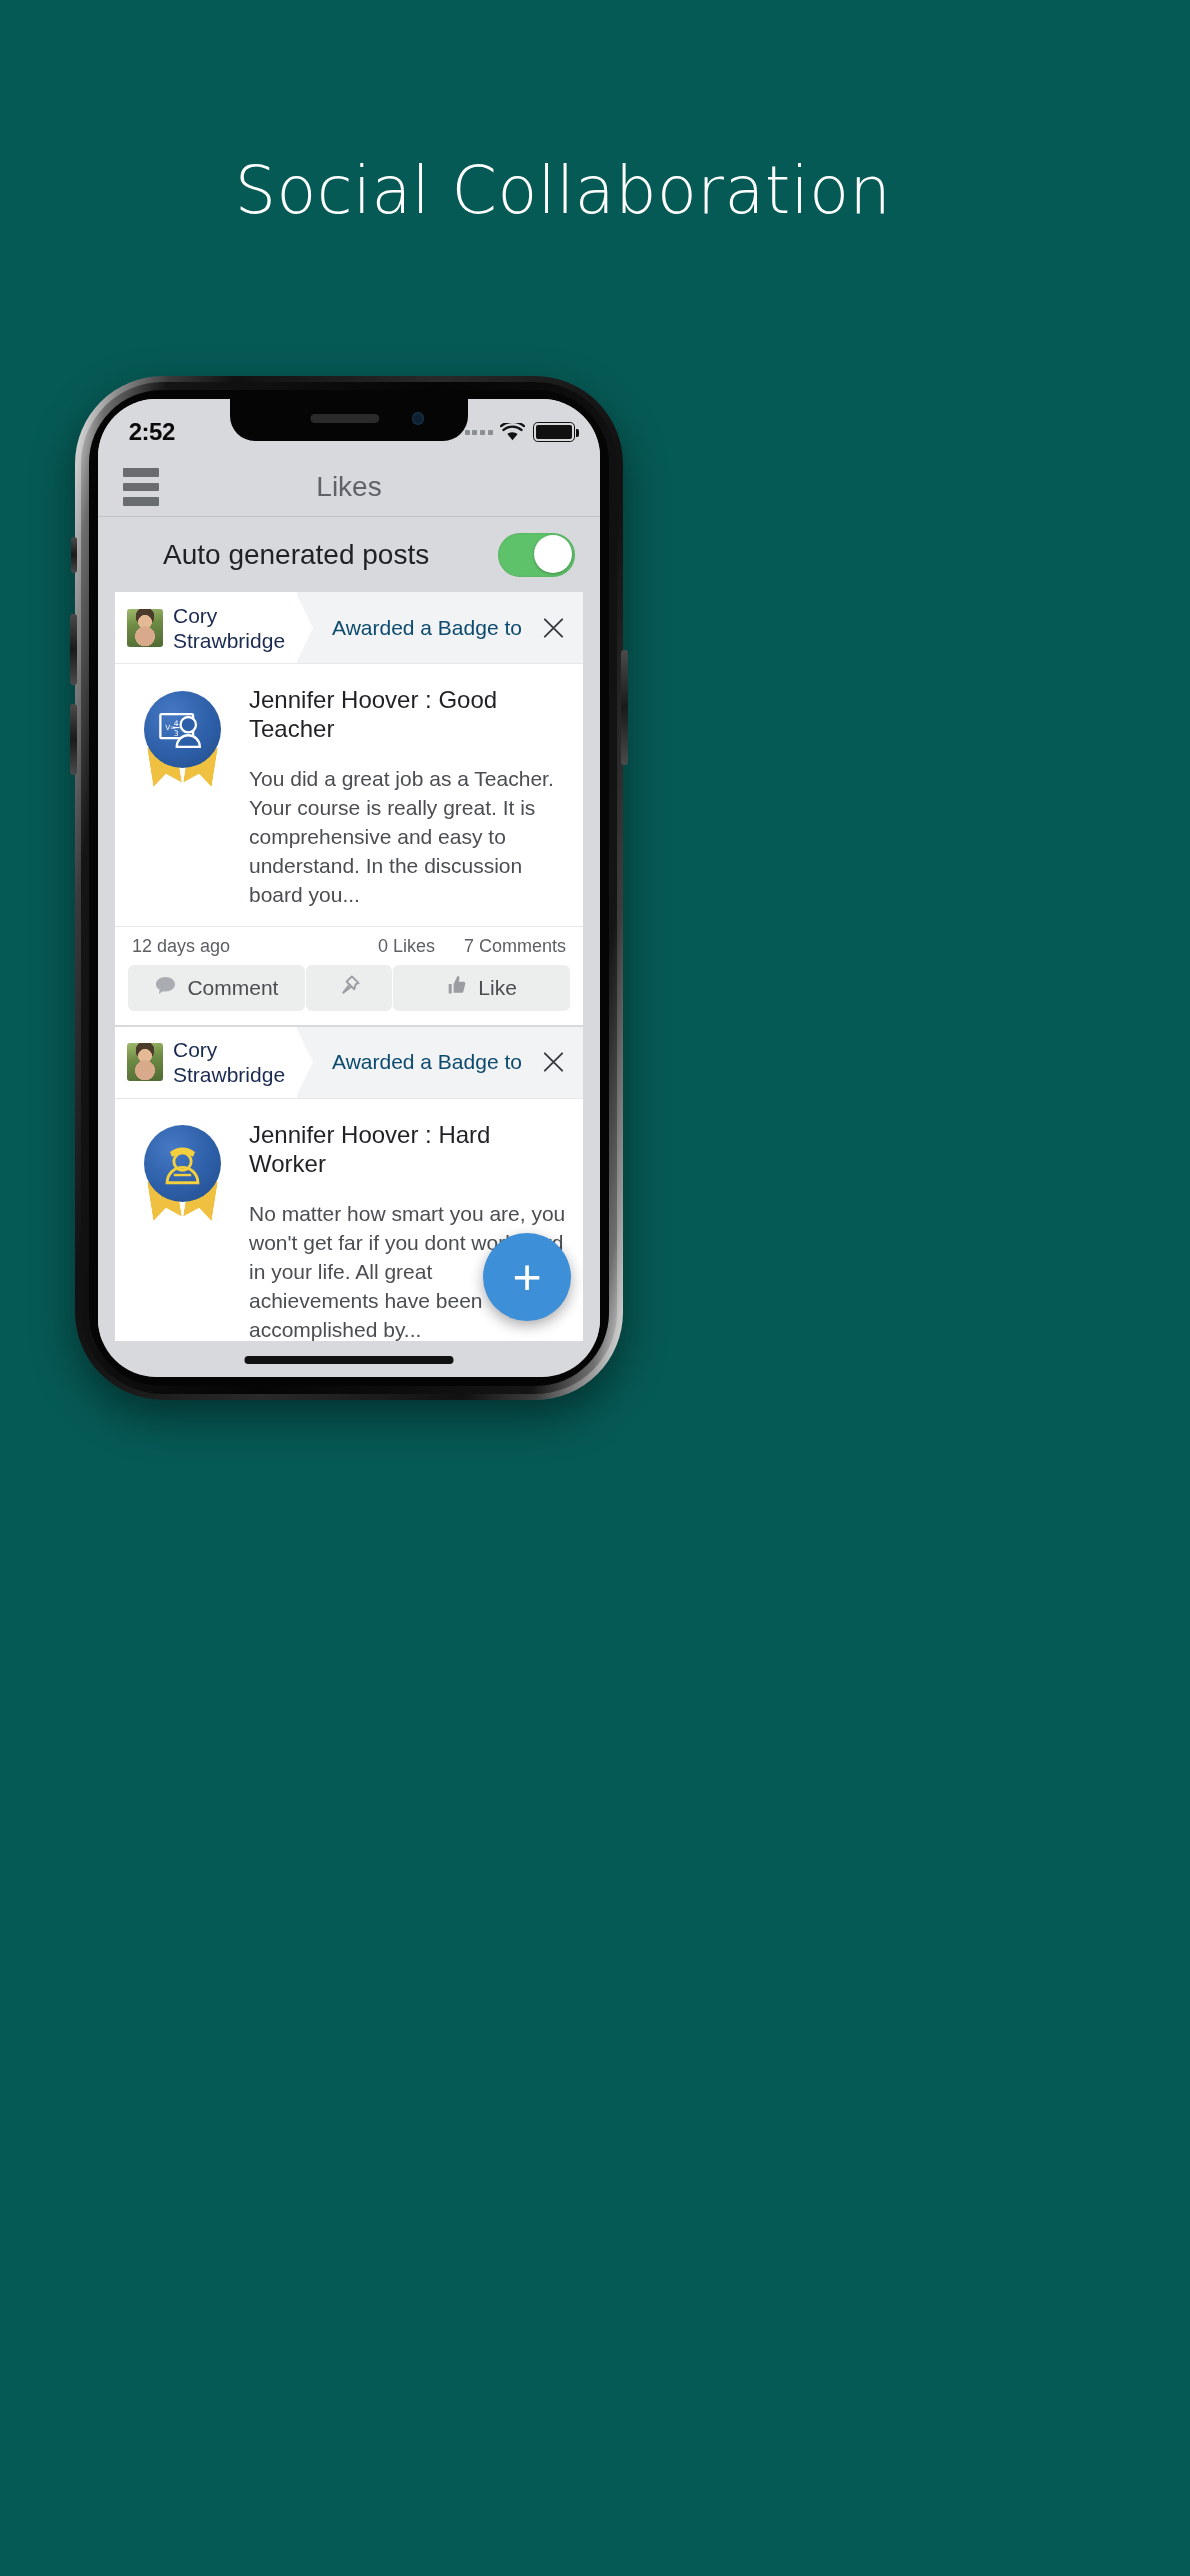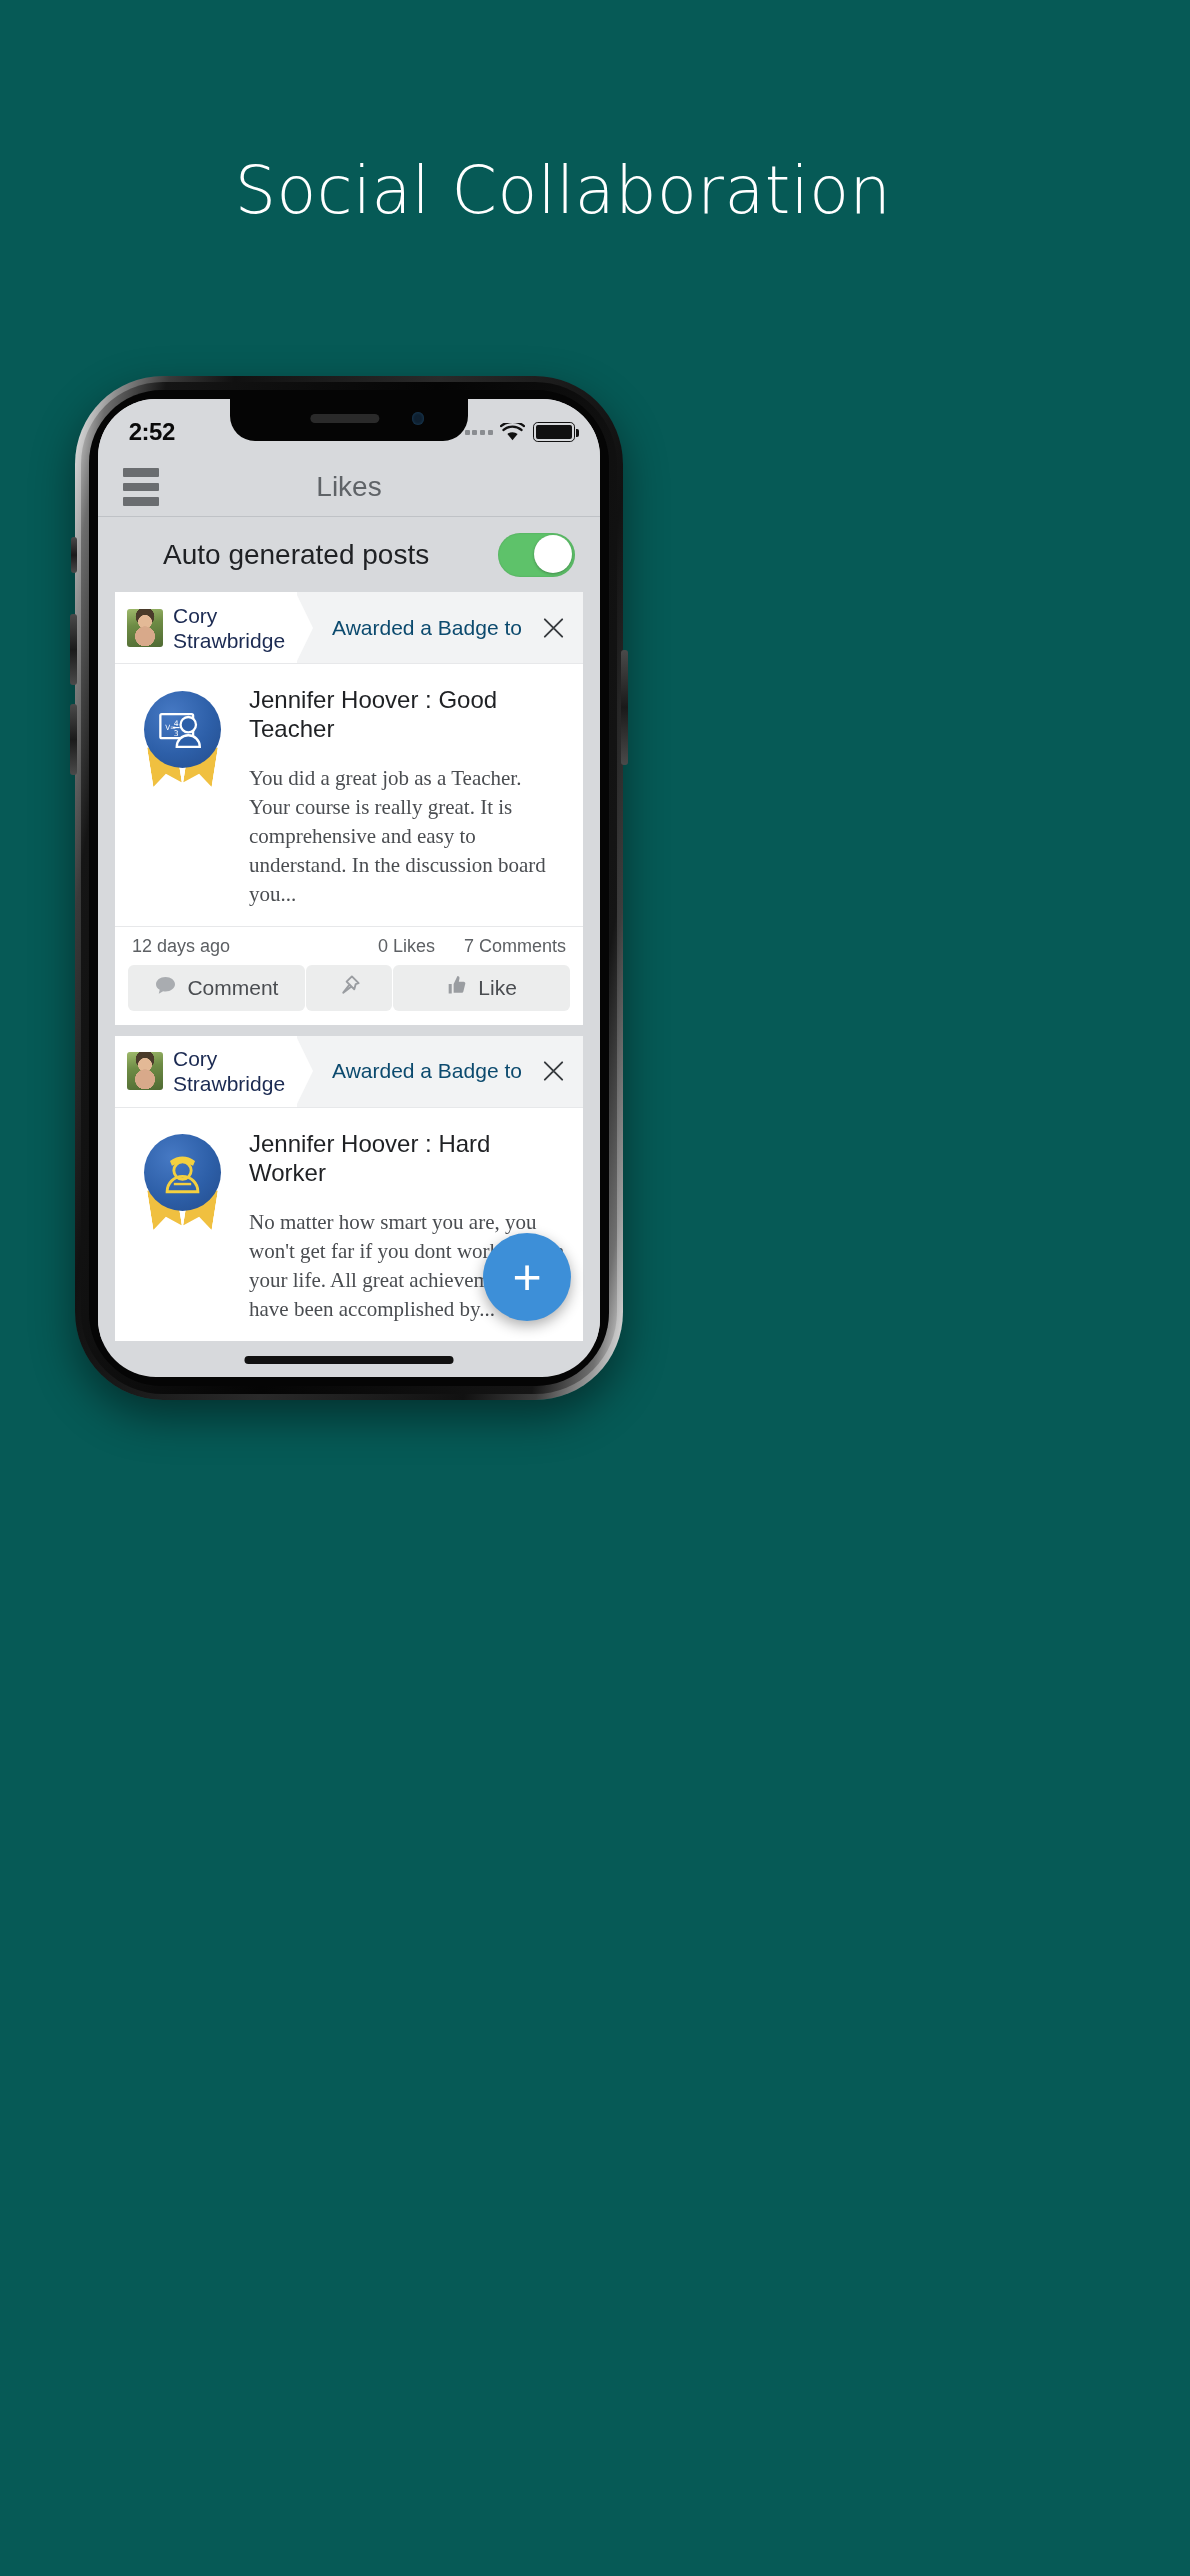--- a/index.html
+++ b/index.html
@@ -124,21 +124,21 @@
     position: absolute; right: 2.9px; top: 2.9px; width: 38px; height: 38px;
     border-radius: 50%; background: #fff; box-shadow: 0 1px 2.9px rgba(0,0,0,.3);
   }
 
   
   .feed {
     background: #d7d9dc;
     height: 749px; overflow: hidden;
     padding: 0 17px;
   }
-  .card { background: #fff; margin-bottom: 11px; }
+  .card { background: #fff; margin-bottom: 2px; }
 
   .card-head {
     display: flex; align-items: stretch; position: relative;
     min-height: 71px;
   }
   .author {
     display: flex; align-items: center; gap: 10.5px;
     padding: 9.6px 0 9.6px 11.5px; width: 182px; background: #fff;
     position: relative;
   }
@@ -180,21 +180,21 @@
     border-radius: 50%; z-index: 2;
   }
   .badge .ribbon-l, .badge .ribbon-r {
     position: absolute; width: 29px; height: 40px; background: #f0c040; z-index: 1;
   }
   .badge .ribbon-l { left: 11.5px; top: 54px; clip-path: polygon(0 0,100% 0,100% 100%,50% 72%,0 100%); transform: rotate(-9deg); }
   .badge .ribbon-r { right: 11.5px; top: 54px; clip-path: polygon(0 0,100% 0,100% 100%,50% 72%,0 100%); transform: rotate(9deg); }
 
   .badge-text { flex: 1; min-width: 0; }
   .badge-title { font-size: 24px; color: #1f2124; margin-bottom: 21px; line-height: 29px; }
-  .badge-desc { font-size: 21px; line-height: 29px; color: #4a4d51; font-family: Liberation Serif, serif; }
+  .badge-desc { font-size: 21px; line-height: 29px; color: #4a4d51; }
 
   .card-meta {
     display: flex; justify-content: space-between; align-items: center;
     padding: 8.6px 17px 8.6px 17px; border-top: 1px solid #e7e8ea;
     font-size: 18px; color: #5d6064;
   }
   .meta-counts { display: flex; gap: 29px; }
 
   .card-actions { display: flex; gap: 1px; padding: 0 13.4px 13.4px 13.4px; }
   .act {

